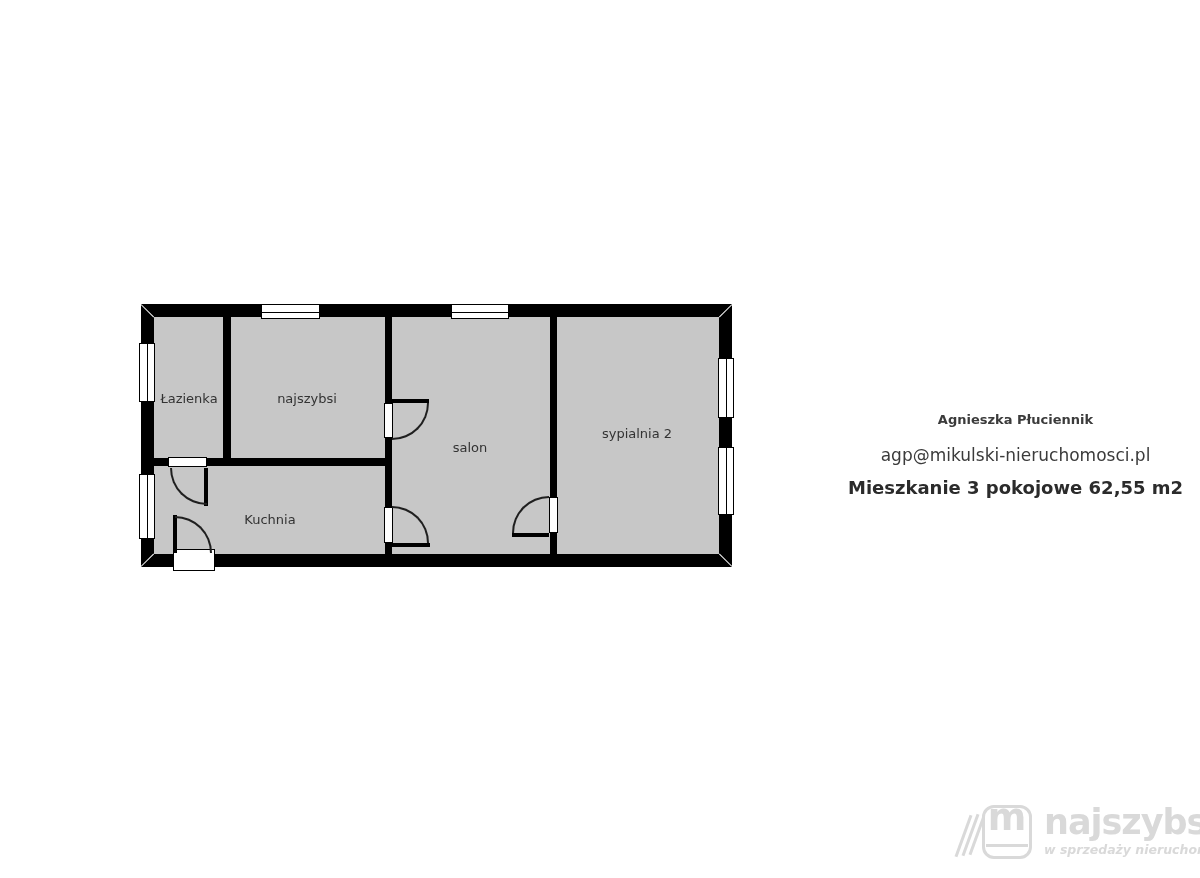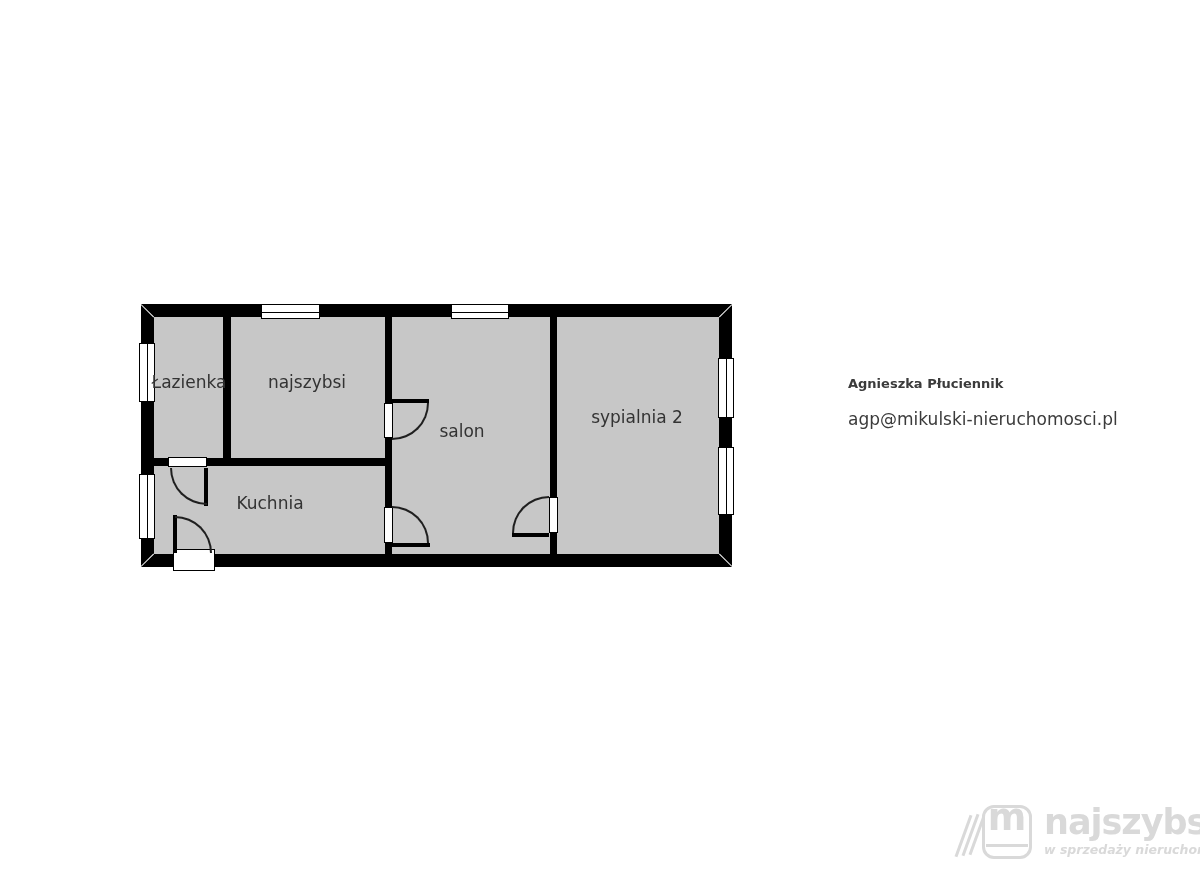--- a/index.html
+++ b/index.html
@@ -15,26 +15,26 @@
   .window{position:absolute;background:#fff;border:1px solid #000;box-sizing:border-box;}
   .window .mid{position:absolute;background:#000;}
   .win-h .mid{left:0;right:0;top:50%;height:1px;}
   .win-v .mid{top:0;bottom:0;left:50%;width:1px;}
   .leaf{position:absolute;background:#000;}
   .arc{position:absolute;box-sizing:border-box;border:0 solid #1f1f1f;}
   .arc-sw{border-left-width:2px;border-bottom-width:2px;border-bottom-left-radius:100% 100%;}
   .arc-ne{border-top-width:2px;border-right-width:2px;border-top-right-radius:100% 100%;}
   .arc-se{border-right-width:2px;border-bottom-width:2px;border-bottom-right-radius:100% 100%;}
   .arc-nw{border-top-width:2px;border-left-width:2px;border-top-left-radius:100% 100%;}
-  .room-label{position:absolute;transform:translate(-50%,-50%);font-size:17px;
-              color:#333;white-space:nowrap;}
+  .room-label{position:absolute;transform:translate(-50%,-50%);font-size:13px;
+              color:#333;white-space:nowrap;margin-top:16px;}
   .miter{position:absolute;width:18px;height:1px;background:#fff;}
 
   
-  .agent{position:absolute;left:848px;top:376px;color:#3b3b3b;}
+  .agent{position:absolute;left:848px;top:412px;color:#3b3b3b;text-align:center;}
   .agent-name{font-size:13px;font-weight:600;}
   .agent-email{font-size:17px;font-weight:400;margin-top:18px;}
   .agent-title{font-size:18px;font-weight:600;color:#2b2b2b;margin-top:12px;}
 
   
   .logo{position:absolute;left:960px;top:802px;width:236px;height:66px;color:#d9d9d9;}
   .logo-slash{position:absolute;width:3px;height:44px;background:#d9d9d9;transform:rotate(20deg);}
   .logo-square{position:absolute;left:22px;top:3px;width:50px;height:54px;background:#fff;
                border:3px solid #d9d9d9;border-radius:12px;box-sizing:border-box;}
   .logo-m{position:absolute;left:0;right:0;top:-9px;text-align:center;
@@ -99,29 +99,30 @@
       <div class="arc arc-ne" style="left:251px;top:202px;width:37px;height:37px;"></div>
       <div class="arc arc-nw" style="left:371px;top:192px;width:37px;height:37px;"></div>
 
       <div class="miter" style="left:0;top:0;transform:rotate(45deg);transform-origin:left center;"></div>
       <div class="miter" style="left:573px;top:0;transform:rotate(-45deg);transform-origin:right center;"></div>
       <div class="miter" style="left:0;top:262px;transform:rotate(-45deg);transform-origin:left center;"></div>
       <div class="miter" style="left:573px;top:262px;transform:rotate(45deg);transform-origin:right center;"></div>
 
       <span class="room-label" style="left:48px;top:78px;">Łazienka</span>
       <span class="room-label" style="left:166px;top:78px;">najszybsi</span>
-      <span class="room-label" style="left:321px;top:127px;">salon</span>
+      <span class="room-label" style="left:329px;top:127px;">salon</span>
       <span class="room-label" style="left:496px;top:113px;">sypialnia 2</span>
       <span class="room-label" style="left:129px;top:199px;">Kuchnia</span>
     </div>
   </div>
 
   <div class="agent">
     <div class="agent-name">Agnieszka Płuciennik</div>
     <div class="agent-email">agp@mikulski-nieruchomosci.pl</div>
+    <div class="agent-title">Mieszkanie 3 pokojowe 62,55 m2</div>
   </div>
 
   <div class="logo">
     <div class="logo-slash" style="left:2px;top:12px;"></div>
     <div class="logo-slash" style="left:9px;top:11px;"></div>
     <div class="logo-slash" style="left:16px;top:10px;"></div>
     <div class="logo-square">
       <div class="logo-m">m</div>
       <div class="logo-baseline"></div>
     </div>

